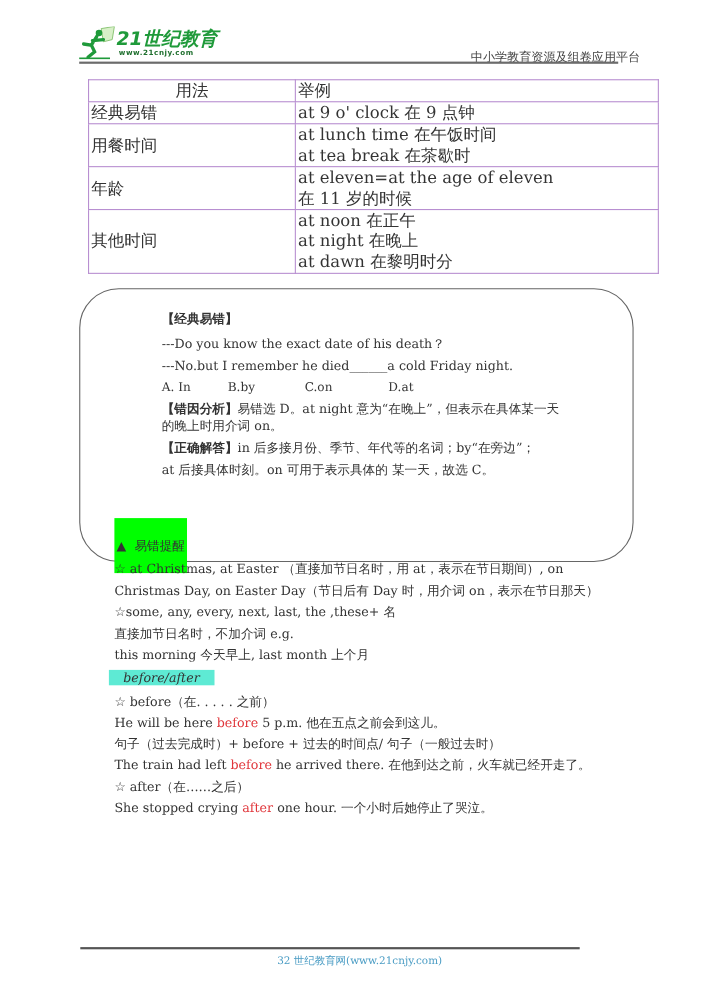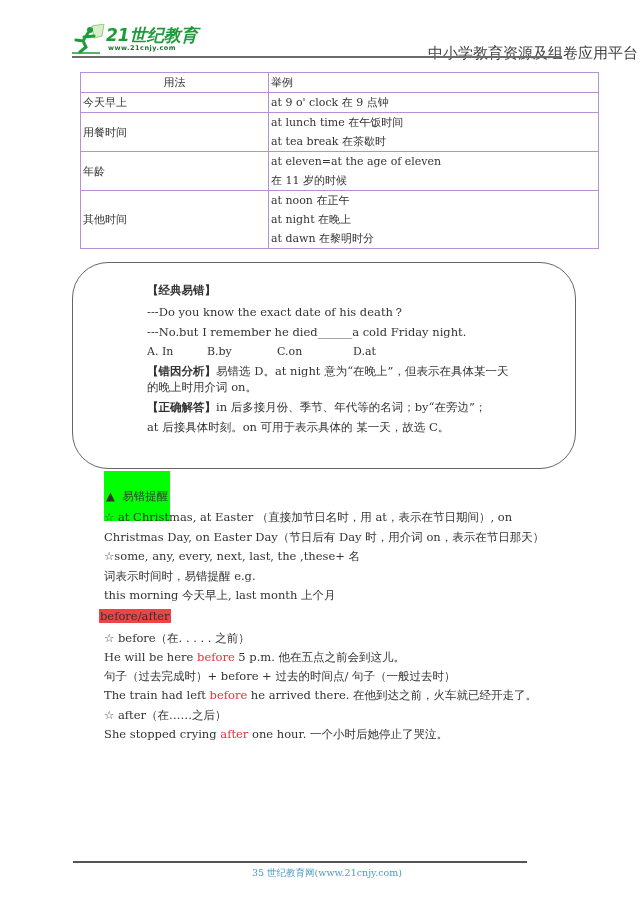--- a/index.html
+++ b/index.html
@@ -9,44 +9,44 @@
       color: #333333;
     }
     .abs { position: absolute; }
 
     
     .logo { left: 70px; top: 24px; width: 130px; height: 30px; }
     .logo-word { position: absolute; left: 36px; top: 0px; font-family: "DejaVu Sans", sans-serif;
       font-weight: bold; font-style: italic; font-size: 17px; color: #1f9a3a; letter-spacing: 0px; white-space: nowrap; }
     .logo-url { position: absolute; left: 38px; top: 20px; font-family: "DejaVu Sans", sans-serif;
       font-weight: bold; font-size: 6.5px; color: #1f6f2e; letter-spacing: 0.5px; white-space: nowrap; }
-    .header-tagline { left: 428px; top: 44px; font-size: 15px; color: #444; white-space: nowrap; }
+    .header-tagline { left: 428px; top: 44px; font-size: 11px; color: #444; white-space: nowrap; }
     .header-line { left: 72px; top: 56px; width: 490px; height: 2px; background: #6b6b6b; }
 
     
-    .usage-table { left: 80px; top: 72px; width: 519px; border-collapse: collapse; font-size: 11px; }
+    .usage-table { left: 80px; top: 72px; width: 519px; border-collapse: collapse; font-size: 15px; }
     .usage-table td, .usage-table th {
       border: 1.5px solid #b88fd1; padding: 0 2px; vertical-align: middle; font-weight: normal; color: #333;
     }
     .usage-table th { height: 19px; text-align: center; }
     .usage-table .c1 { width: 183px; }
     .usage-table .c2 { text-align: left; }
     .usage-table .line { display: block; height: 19px; line-height: 19px; white-space: nowrap; }
 
     
-    .mistake-box { left: 72px; top: 262px; width: 504px; height: 207px;
+    .mistake-box { left: 72px; top: 262px; width: 504px; height: 249px;
       border: 1.5px solid #666; border-radius: 36px; box-sizing: border-box; }
     .box-text { position: absolute; left: 74px; font-size: 11.5px; white-space: nowrap; color: #333; }
     .box-bold { font-weight: bold; }
     .opt { display: inline-block; }
 
     
     .note { position: absolute; left: 104px; font-size: 11.5px; white-space: nowrap; color: #333; }
     .hl-green { background: #00ff00; padding: 18px 2px; }
-    .hl-yellow { background: #ef4444; padding: 0 1px; }
+    .hl-yellow { background: #5eead4; padding: 0 13px; font-style: italic; }
     .red-ital { color: #e0353a; }
     .left99 { left: 99px; }
 
     
     .footer-line { left: 73px; top: 861px; width: 454px; height: 1.5px; background: #555; }
     .footer-text { left: 252px; top: 867px; font-size: 9.5px; color: #4a9cc4; white-space: nowrap; }
   </style>
 </head>
 <body>
 
@@ -63,21 +63,21 @@
 <div class="abs header-tagline">中小学教育资源及组卷应用平台</div>
 <div class="abs header-line"></div>
 
 <table class="abs usage-table">
   <tbody>
       <tr>
     <th class="c1">用法</th>
     <th class="c2" style="text-align:left">举例</th>
   </tr>
   <tr>
-    <td class="c1">今天早上</td>
+    <td class="c1">经典易错</td>
     <td class="c2">
       <span class="line">at 9 o' clock  在 9 点钟</span>
     </td>
   </tr>
   <tr>
     <td class="c1">用餐时间</td>
     <td class="c2">
       <span class="line">at lunch time  在午饭时间</span>
       <span class="line">at tea break  在茶歇时</span>
     </td>
@@ -120,21 +120,21 @@
 <div class="note" style="top:489px;">
   <span class="hl-green"><span>▲</span>&nbsp;&nbsp;<span>易错提醒</span></span>
 </div>
 <div class="note" style="top:510px;">
   <span>☆</span><span> at Christmas, at Easter （直接加节日名时，用 at，表示在节日期间）, on</span>
 </div>
 <div class="note" style="top:530px;">Christmas Day, on Easter Day（节日后有 Day 时，用介词 on，表示在节日那天）</div>
 <div class="note" style="top:549px;">
   <span>☆</span><span>some, any, every, next, last, the ,these+ 名</span>
 </div>
-<div class="note" style="top:569px;">词表示时间时，易错提醒 e.g.</div>
+<div class="note" style="top:569px;">直接加节日名时，不加介词 e.g.</div>
 <div class="note" style="top:588px;">this morning  今天早上, last month  上个月</div>
 <div class="note left99" style="top:609px;">
   <span class="hl-yellow">before/after</span>
 </div>
 <div class="note" style="top:631px;">
   <span>☆</span><span>  before（在. . . . . 之前）</span>
 </div>
 <div class="note" style="top:650px;">
   <span>He will be here </span><span class="red-ital">before</span><span> 5 p.m.  他在五点之前会到这儿。</span>
 </div>
@@ -143,13 +143,13 @@
   <span>The train had left </span><span class="red-ital">before</span><span> he arrived there.  在他到达之前，火车就已经开走了。</span>
 </div>
 <div class="note" style="top:708px;">
   <span>☆</span><span>  after（在……之后）</span>
 </div>
 <div class="note" style="top:727px;">
   <span>She stopped crying </span><span class="red-ital">after</span><span> one hour.  一个小时后她停止了哭泣。</span>
 </div>
 
 <div class="abs footer-line"></div>
-<div class="abs footer-text">35 世纪教育网(www.21cnjy.com)</div>
+<div class="abs footer-text">32 世纪教育网(www.21cnjy.com)</div>
 
 </body></html>

